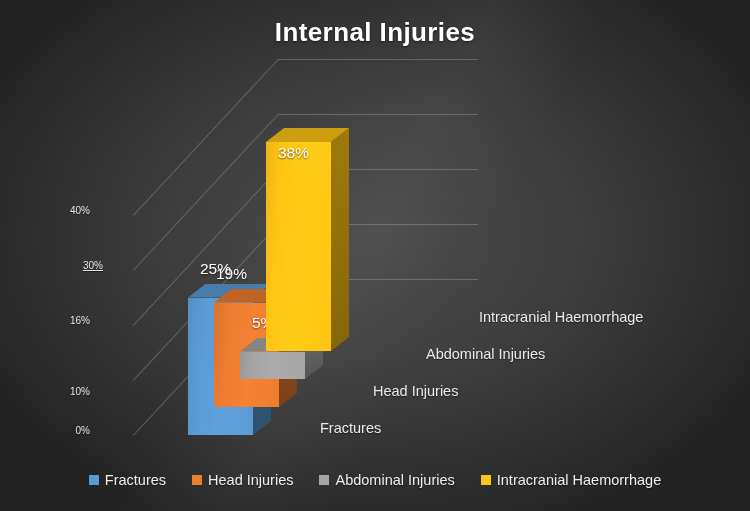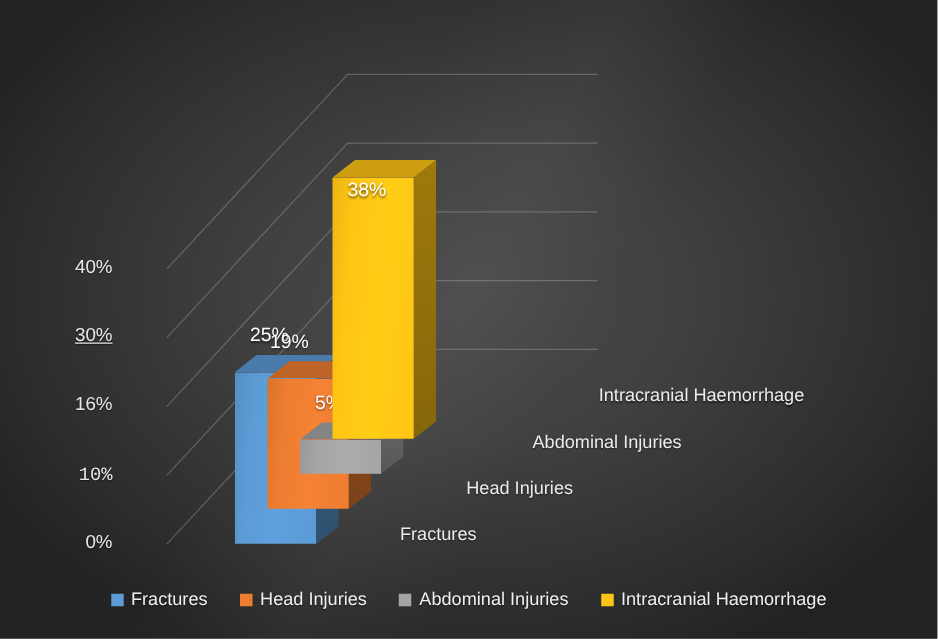--- a/index.html
+++ b/index.html
@@ -48,21 +48,21 @@
   #plot {
     position: absolute;
     left: 0;
     top: 0;
     width: 750px;
     height: 470px;
   }
 
   .axis-label {
     position: absolute;
-    font-size: 15px;
+    font-size: 10px;
     color: #e8e8e8;
     text-align: right;
     width: 52px;
     text-shadow: 0 1px 1px rgba(0,0,0,0.5);
   }
 
   
   .gridline-diag {
     position: absolute;
     height: 0;
@@ -137,27 +137,28 @@
     text-shadow: 0 1px 1px rgba(0,0,0,0.5);
   }
 </style>
 </head>
 <body>
 
 <div id="chart-root">
 
   <div id="bg-sheen"></div>
 
+  <div id="chart-title">Internal Injuries</div>
 
   <div id="plot">
 
   <div class="axis-label" style="left: 38px; top: 425px;">0%</div>
-      <div class="axis-label" style="left: 38px; top: 372px; font-family: Liberation Mono, monospace;">10%</div>
+      <div class="axis-label" style="left: 38px; top: 386px;">10%</div>
       <div class="axis-label" style="left: 38px; top: 315px;">16%</div>
-      <div class="axis-label" style="left: 38px; top: 260px; text-decoration: underline;">30%</div>
+      <div class="axis-label" style="left: 51px; top: 260px; text-decoration: underline;">30%</div>
       <div class="axis-label" style="left: 38px; top: 205px;">40%</div>
       <div class="gridline-diag" style="left: 133px; top: 435px; width: 212.84px; transform: rotate(-47.1211deg);"></div>
       <div class="gridline-flat" style="left: 277.827px; top: 279.032px; width: 200.173px;"></div>
       <div class="gridline-diag" style="left: 133px; top: 380px; width: 212.84px; transform: rotate(-47.1211deg);"></div>
       <div class="gridline-flat" style="left: 277.827px; top: 224.032px; width: 200.173px;"></div>
       <div class="gridline-diag" style="left: 133px; top: 325px; width: 212.84px; transform: rotate(-47.1211deg);"></div>
       <div class="gridline-flat" style="left: 277.827px; top: 169.032px; width: 200.173px;"></div>
       <div class="gridline-diag" style="left: 133px; top: 270px; width: 212.84px; transform: rotate(-47.1211deg);"></div>
       <div class="gridline-flat" style="left: 277.827px; top: 114.032px; width: 200.173px;"></div>
       <div class="gridline-diag" style="left: 133px; top: 215px; width: 212.84px; transform: rotate(-47.1211deg);"></div>

